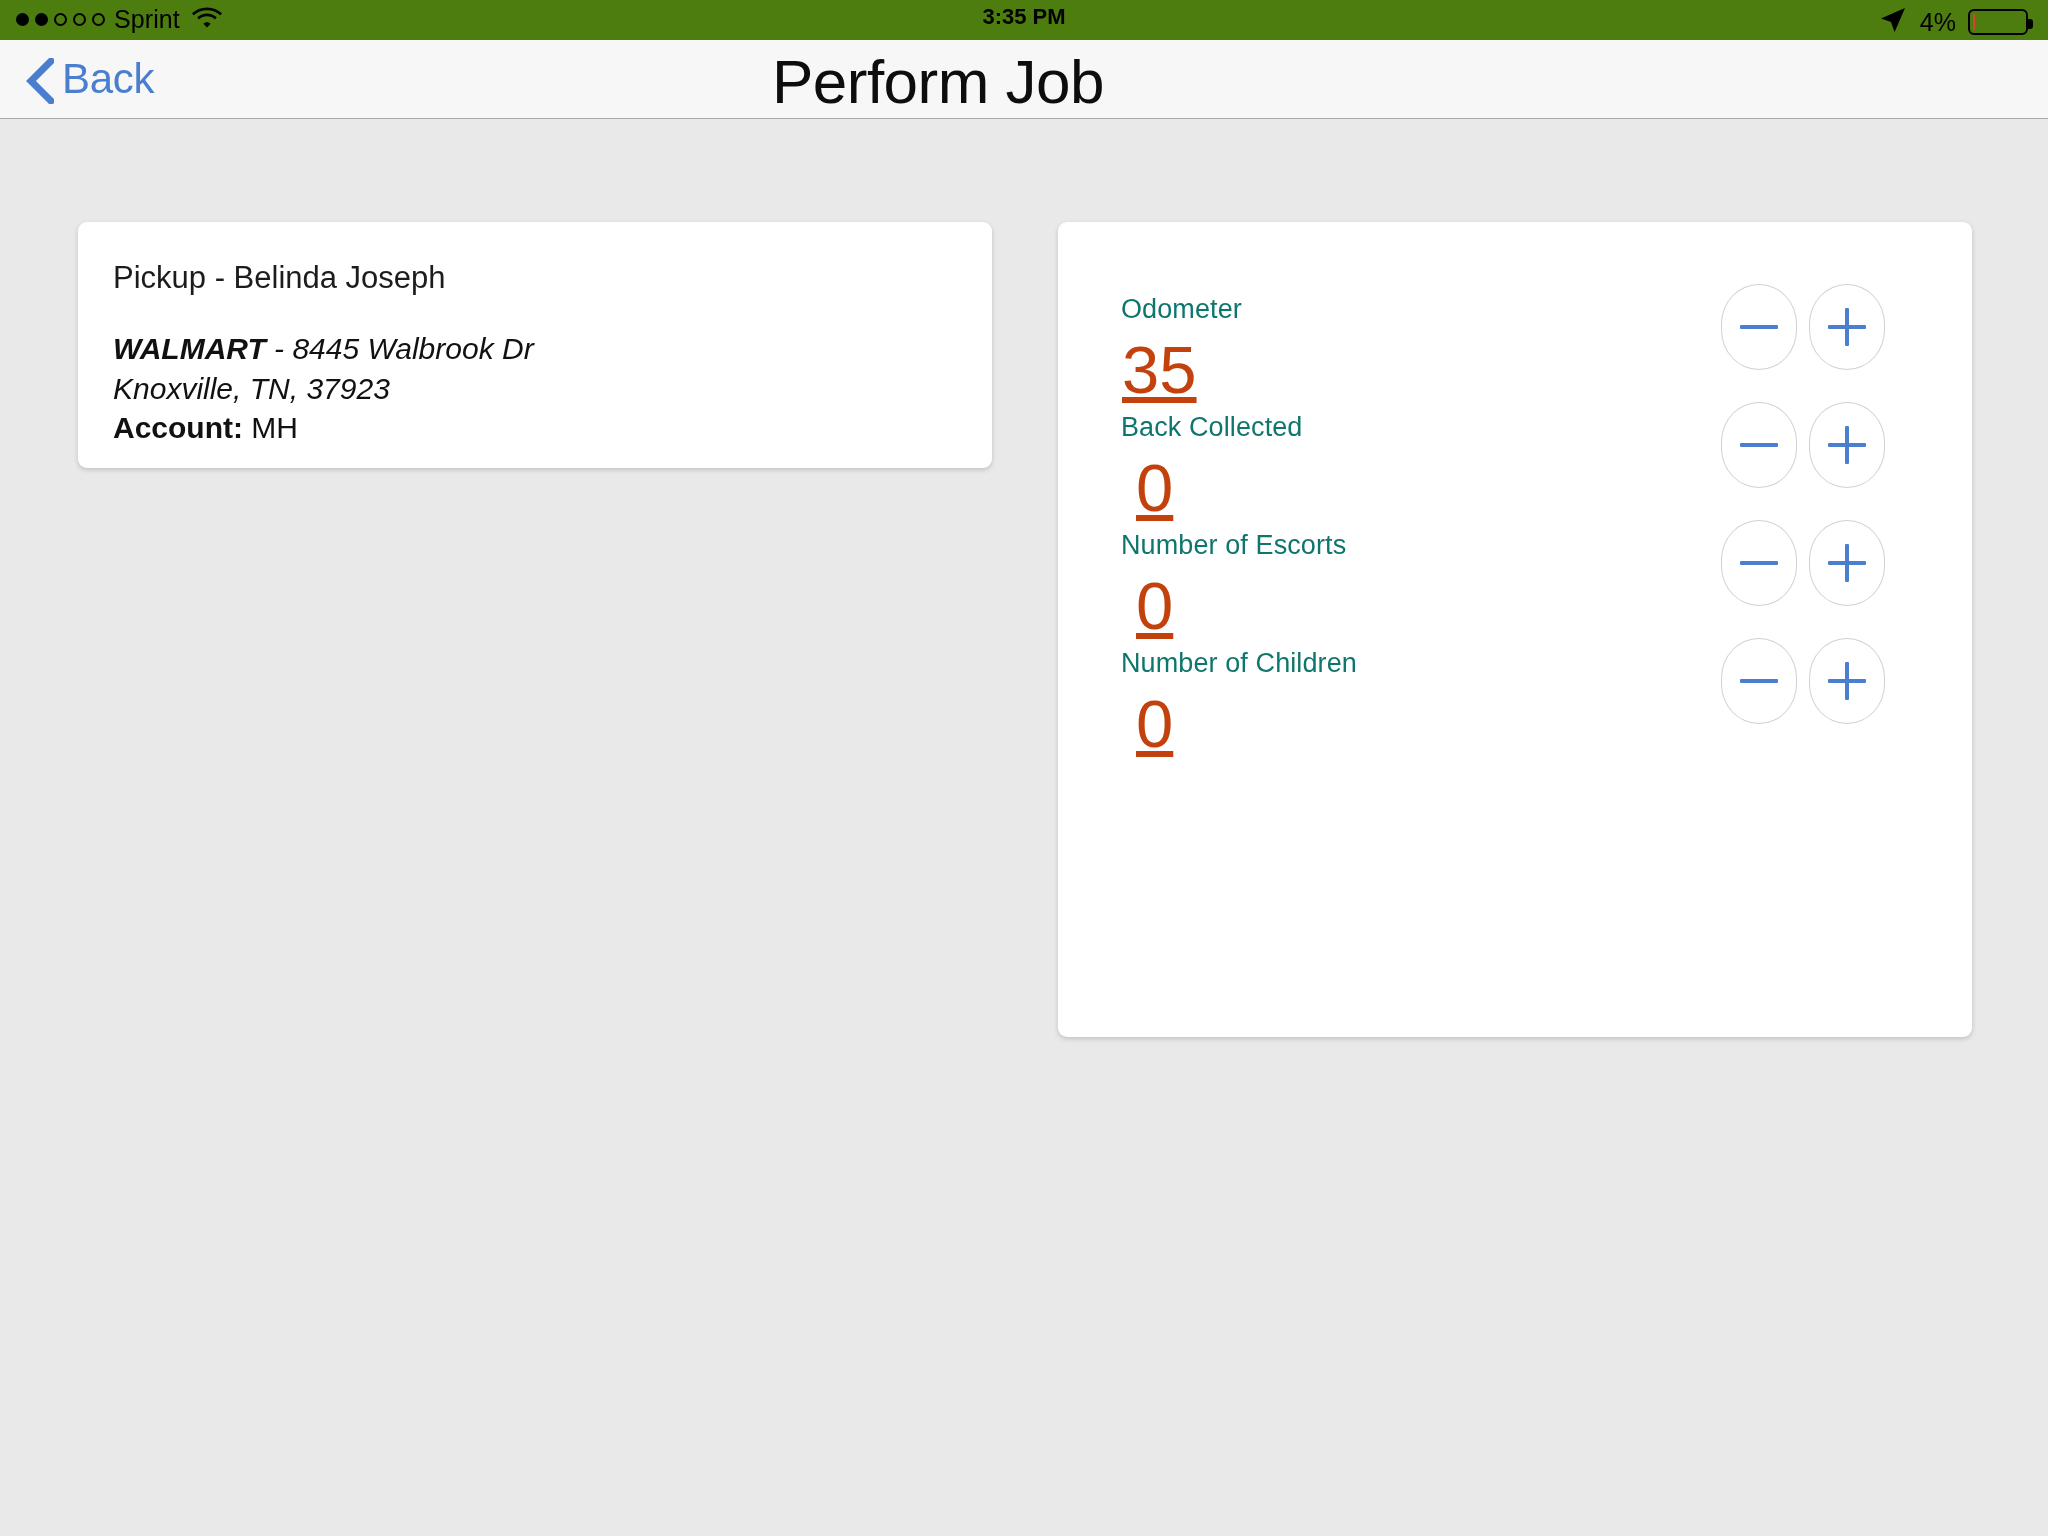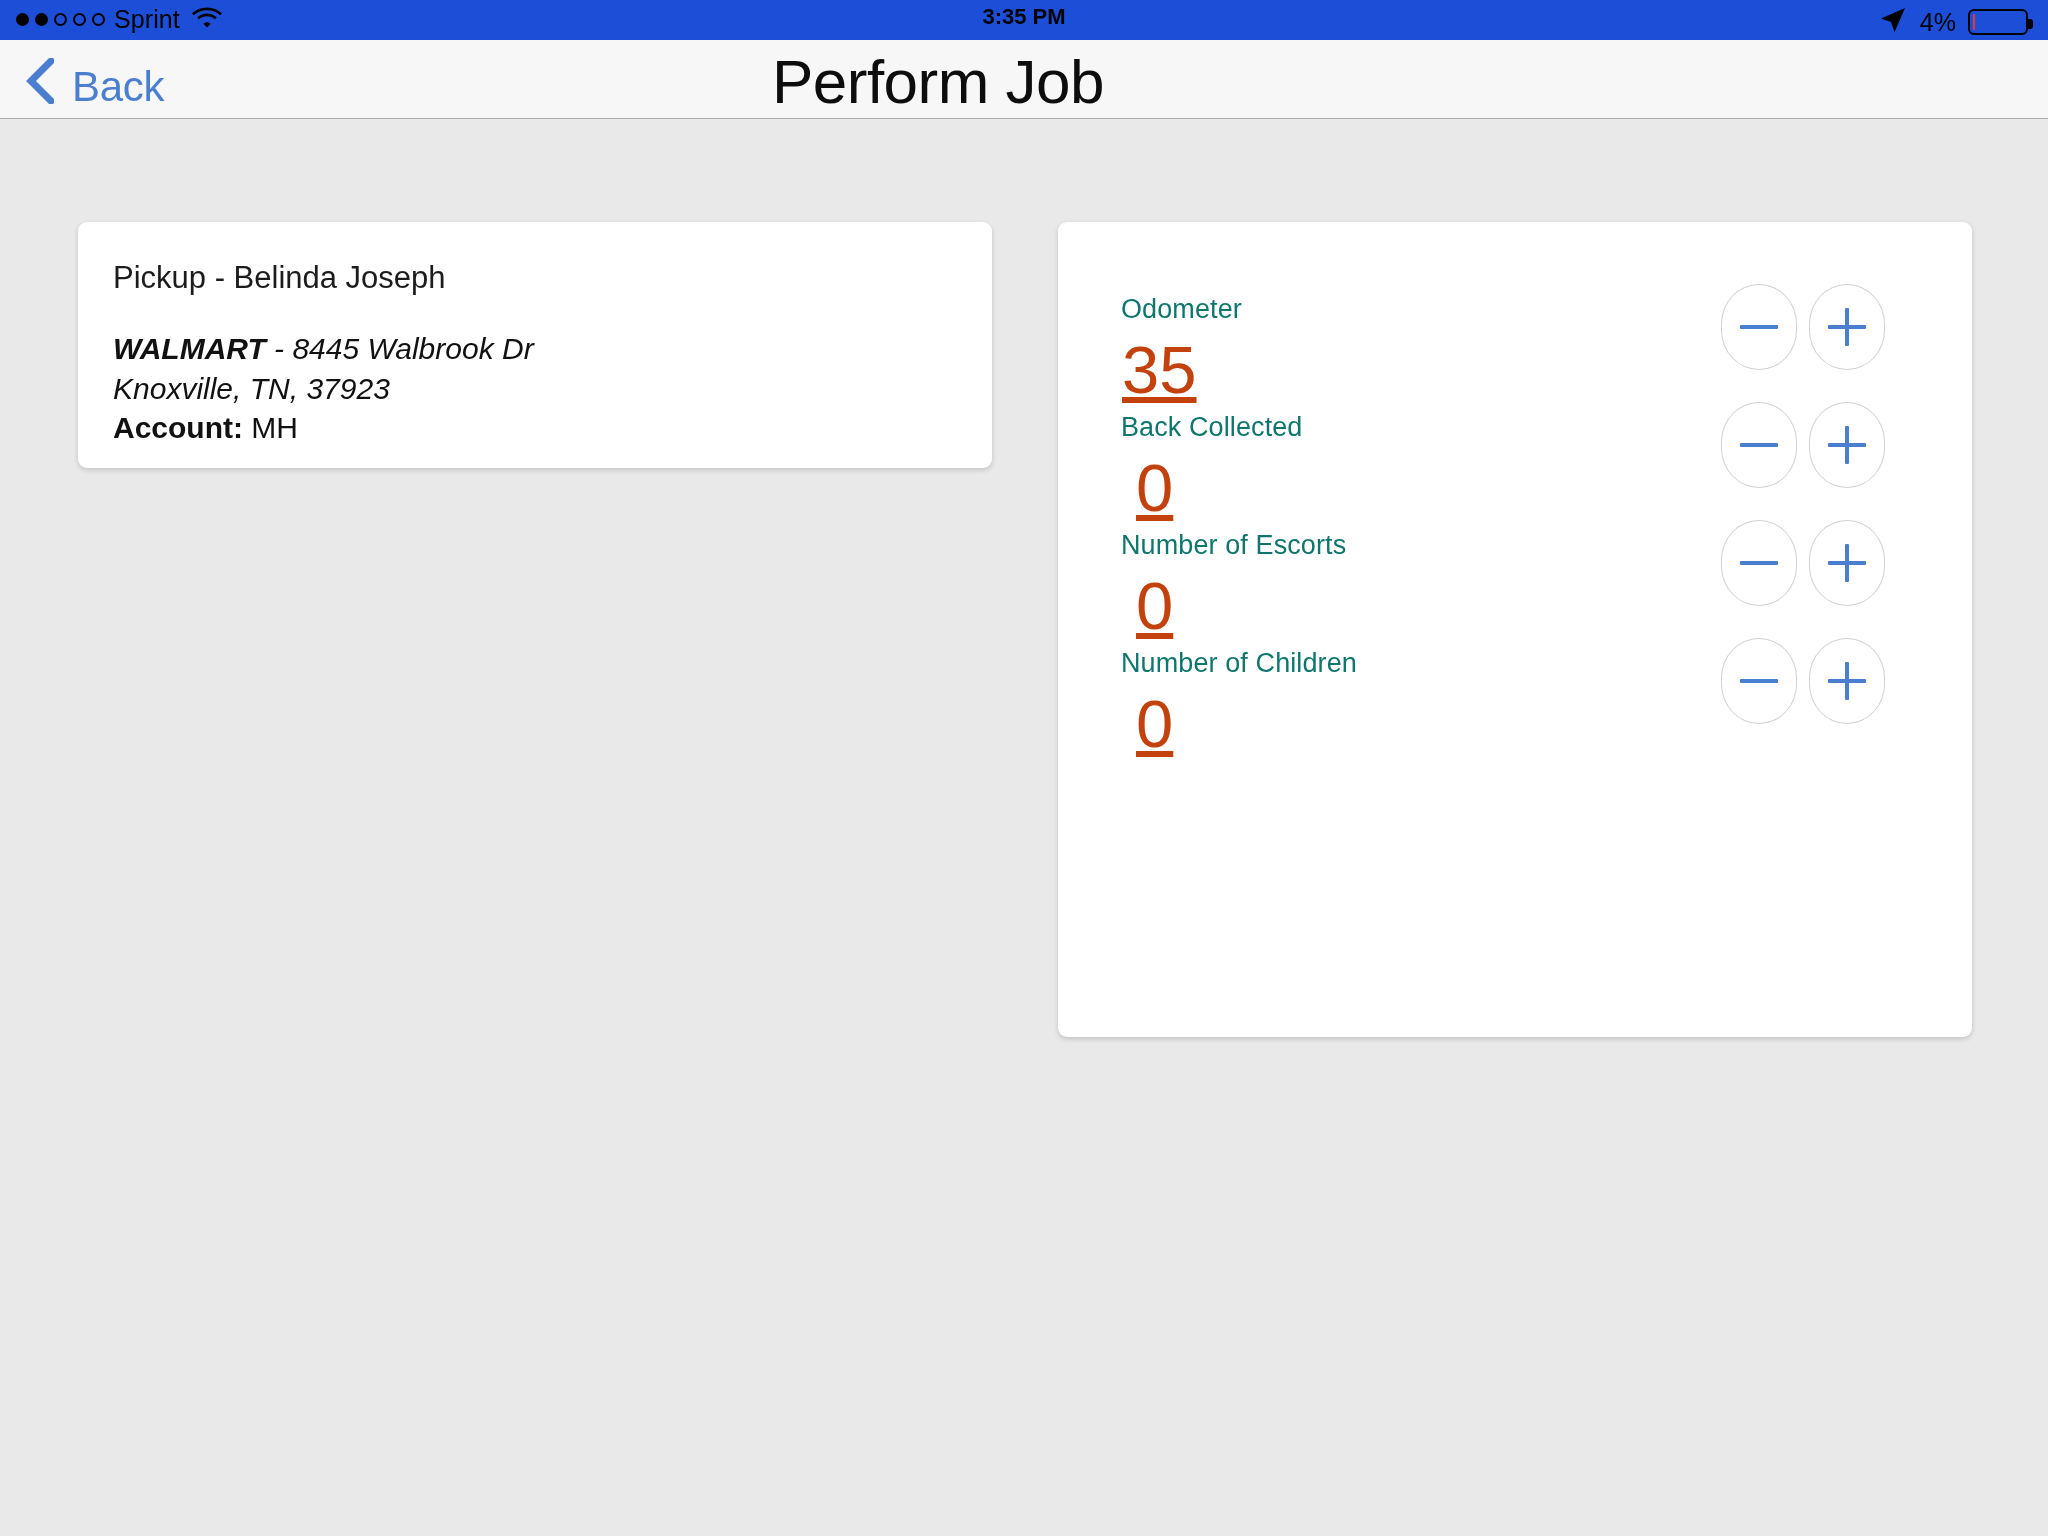--- a/index.html
+++ b/index.html
@@ -8,21 +8,21 @@
     background:#e9e9e9;
     font-family:"Liberation Sans", sans-serif;
     -webkit-font-smoothing:antialiased;
     overflow:hidden;
     position:relative;
   }
 
   
   #statusbar{
     position:absolute; left:0; top:0; width:2048px; height:40px;
-    background:#1d4ed8;
+    background:#4d7c0f;
     display:flex; align-items:center;
     z-index:5;
   }
   #status-left{ position:absolute; left:16px; top:6px; display:flex; align-items:center; gap:9px; }
   .dots{ display:flex; align-items:center; gap:6px; }
   .dot{ width:13px; height:13px; border-radius:50%; border:2px solid #000; }
   .dot.filled{ background:#000; }
   .carrier{ font-size:25px; color:#000; letter-spacing:0.1px; line-height:1; }
   .wifi-icon{ display:block; margin-left:3px; }
   #status-center{
@@ -42,21 +42,21 @@
   .battery .fill{ height:100%; background:#e8392f; border-radius:2px; }
 
   
   #navbar{
     position:absolute; left:0; top:40px; width:2048px; height:79px;
     background:#f7f7f7; border-bottom:1px solid #a9a9a9;
     z-index:4;
   }
   #back-button{
     position:absolute; left:26px; top:18px;
-    display:flex; align-items:flex-end; gap:18px; cursor:pointer;
+    display:flex; align-items:flex-start; gap:8px; cursor:pointer;
     color:#4a7fd0;
   }
   #back-button .chev{ display:block; }
   #back-label{ font-size:42px; color:#4a7fd0; line-height:1; letter-spacing:-0.3px; }
   #page-title{
     position:absolute; left:0; top:6px; width:1876px; text-align:center;
     font-size:62px; color:#0d0d0d; line-height:1.15; letter-spacing:-0.5px;
     font-weight:400;
   }
 

